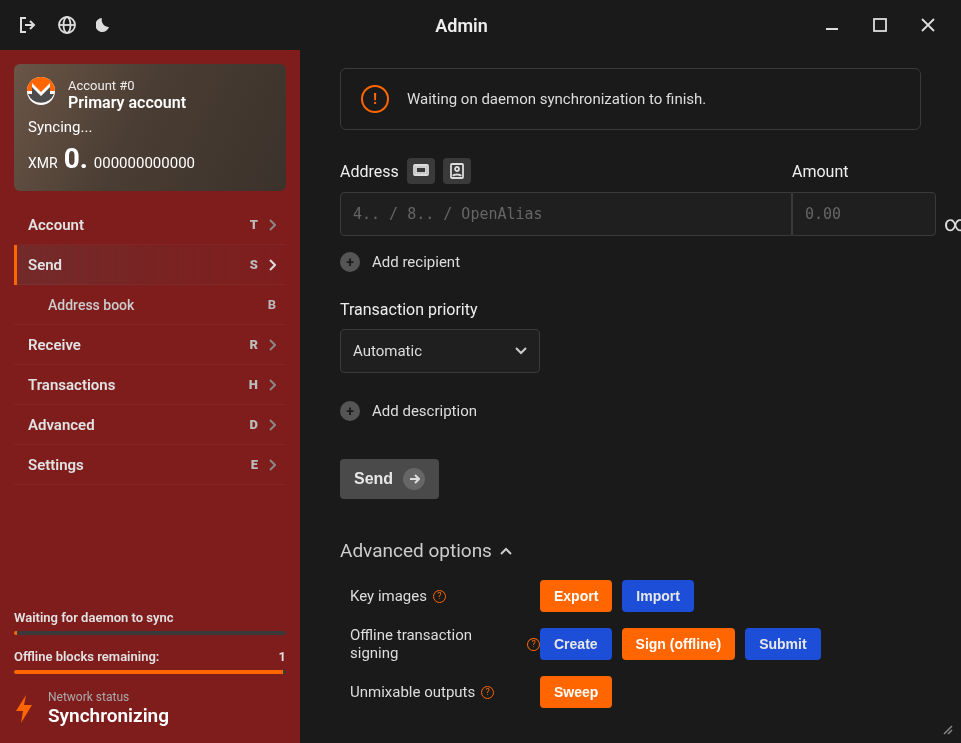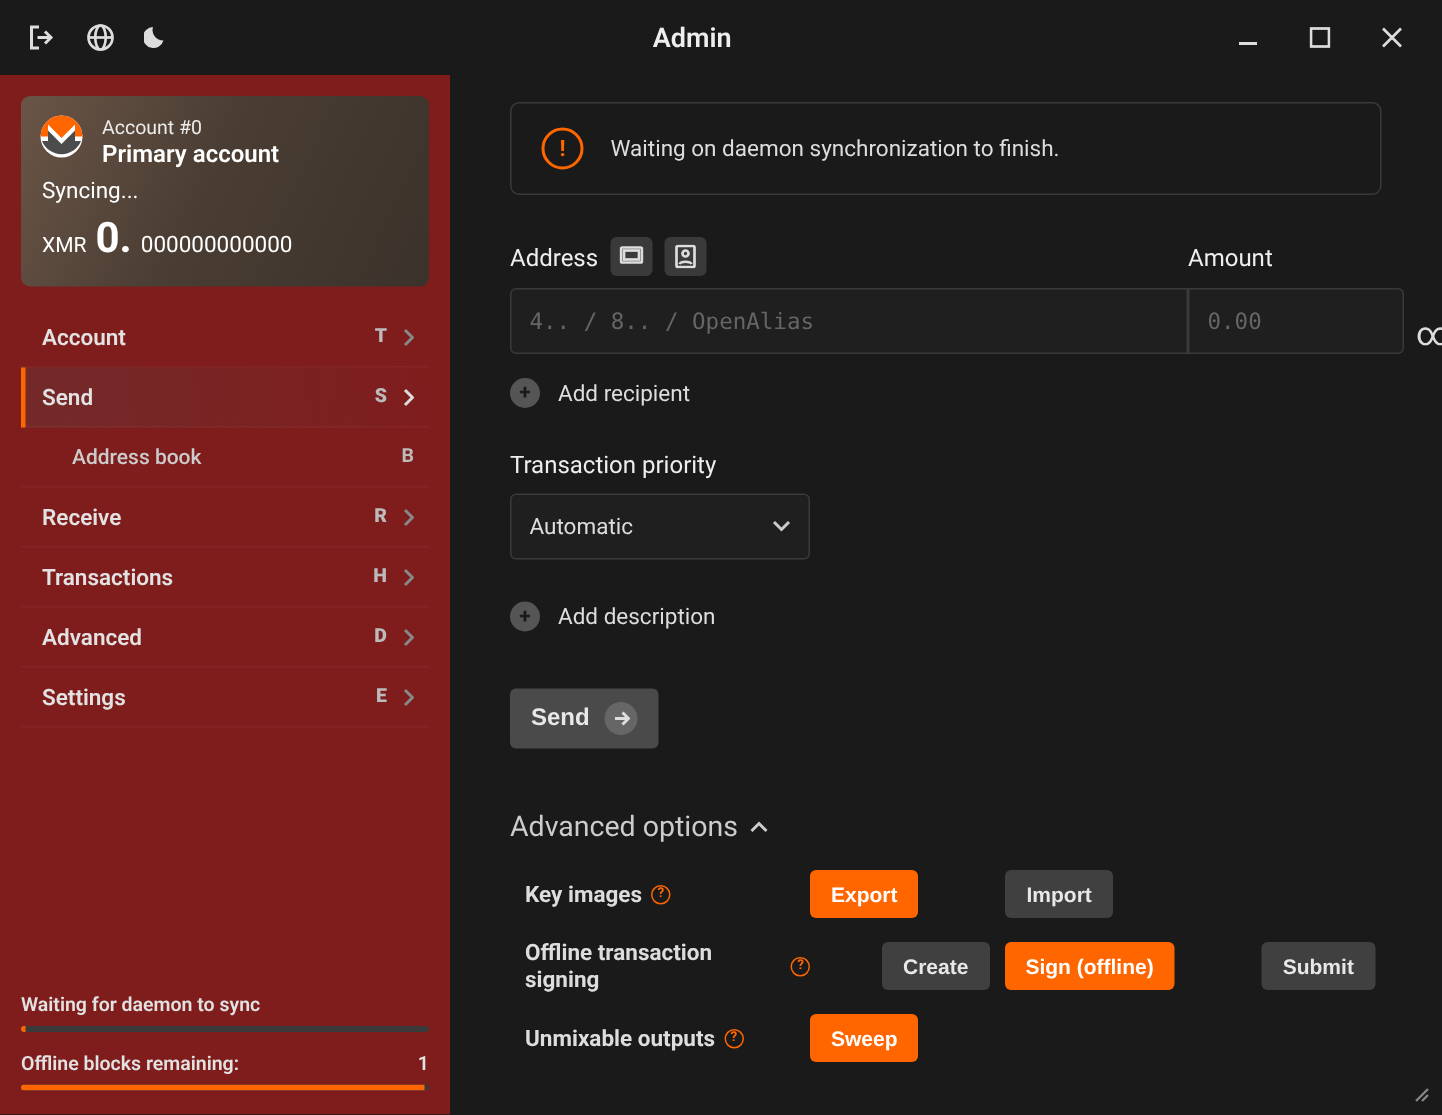--- a/index.html
+++ b/index.html
@@ -138,29 +138,29 @@
   display:inline-flex; align-items:center; gap:10px; font-size:16px;
 }
 .send-btn .arrow-circle {
   width:22px; height:22px; border-radius:50%; background:#666;
   display:flex; align-items:center; justify-content:center;
 }
 
 .adv-toggle { margin-top:40px; display:flex; align-items:center; gap:8px; color:#ccc; font-size:19px; }
 
 .adv-grid { margin-top:18px; display:grid; grid-template-columns: 200px auto; row-gap:14px; align-items:center; }
-.adv-label { color:#ddd; font-size:15px; display:flex; align-items:center; gap:6px; padding-left:10px;font-weight:bold; }
+.adv-label { color:#ddd; font-size:15px; display:flex; align-items:center; gap:6px; padding-left:10px; }
 .help-dot { width:13px; height:13px; border:1.5px solid #ff6600; border-radius:50%; display:inline-flex; align-items:center; justify-content:center; color:#ff6600; font-size:9px; }
 .btn-row { display:flex; gap:10px; }
 .btn {
   height:32px; padding:0 14px; border:none; border-radius:4px;
   font-weight:700; font-size:14px; color:#fff;
 }
 .btn.orange { background:#ff6600; }
-.btn.gray { background:#404040; color:#e8e8e8;margin-left:48px; }
+.btn.gray { background:#1d4ed8; color:#e8e8e8; }
 
 .resize-grip { position:absolute; right:6px; bottom:6px; color:#888; }
 
 svg { display:block; }
 .chev { width:8px; height:12px; }
 </style>
 </head>
 <body>
 
 <div class="titlebar">
@@ -316,20 +316,31 @@
       </div>
       <div class="progress-row">
         <div class="plabel">
           <span>Offline blocks remaining:</span>
           <span>1</span>
         </div>
         <div class="progress-bar">
             <div class="progress-fill" style="width:99%"></div>
           </div>
       </div>
+      <div class="netstat">
+        <span class="bolt">
+          <svg width="20" height="28" viewBox="0 0 20 28" fill="#ff6600">
+              <path d="M12 0L2 16h7l-2 12L18 10h-8z"></path>
+            </svg>
+        </span>
+        <span class="txt">
+          <div class="t1">Network status</div>
+          <div class="t2">Synchronizing</div>
+        </span>
+      </div>
     </div>
   </aside>
 
   <main class="main">
     <div class="banner">
       <div class="warn-circle">!</div>
       <div>Waiting on daemon synchronization to finish.</div>
     </div>
 
     <div class="field-row">

